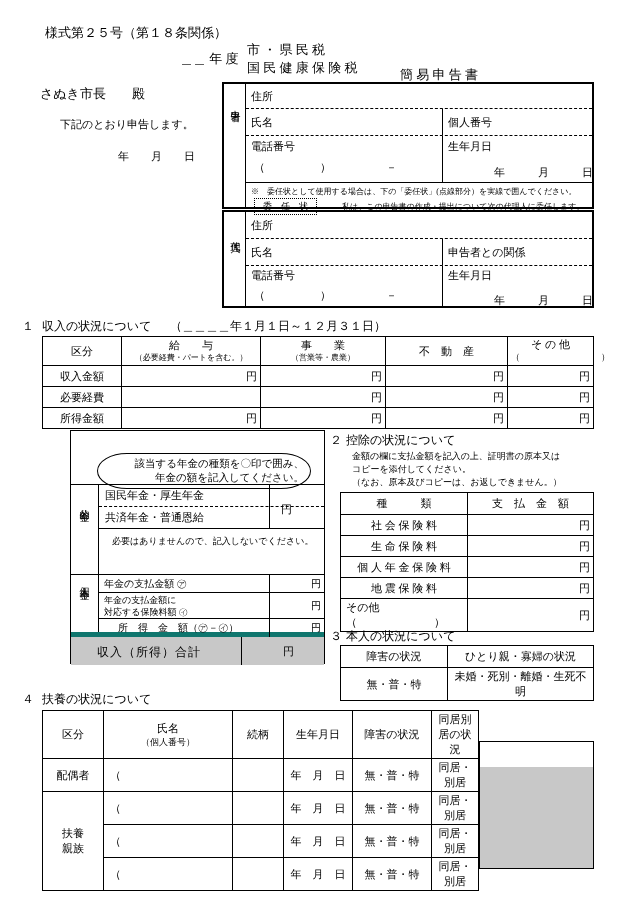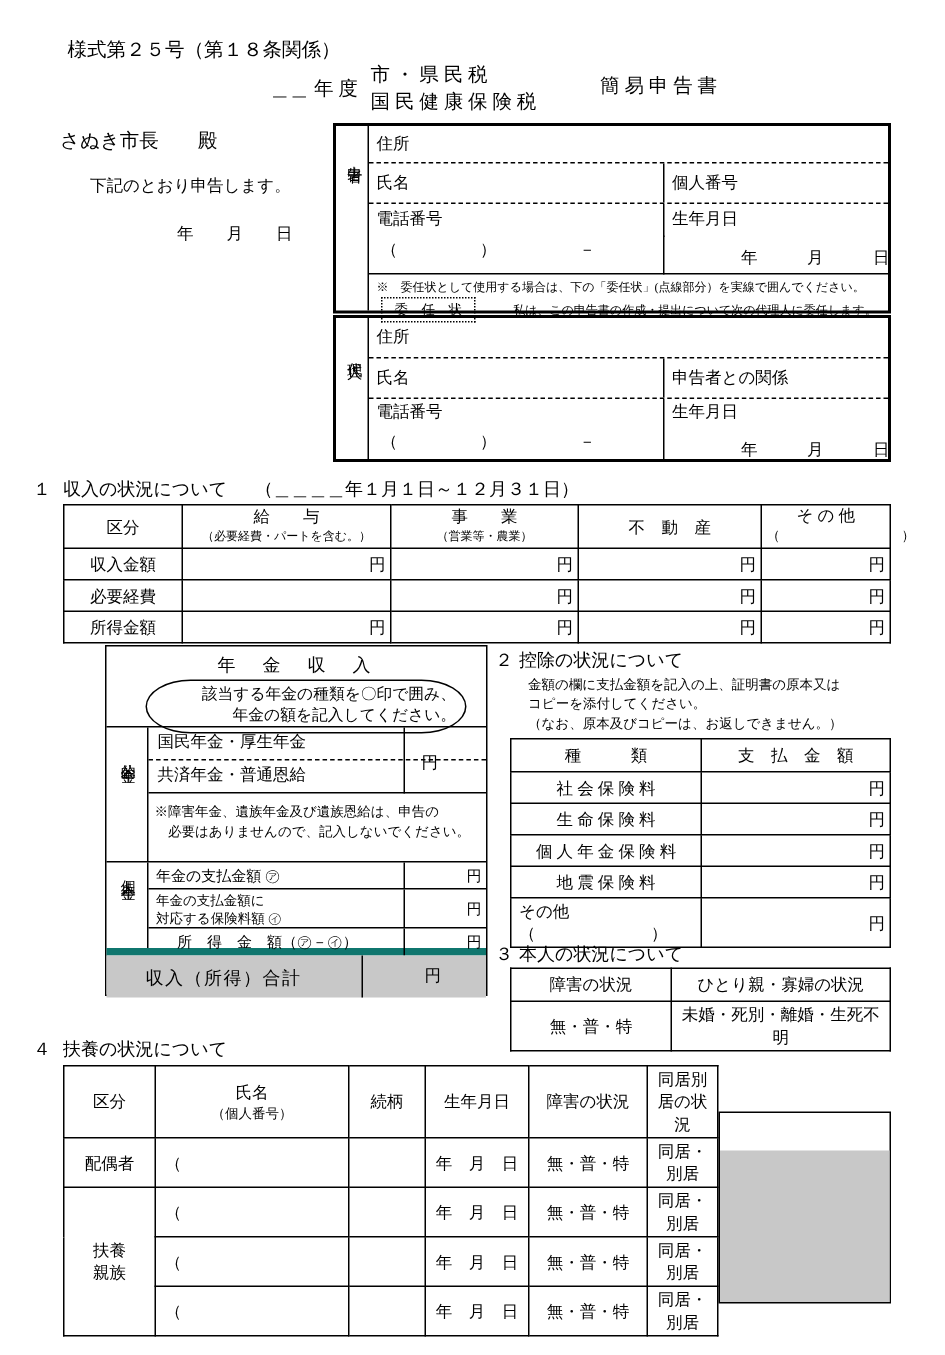--- a/index.html
+++ b/index.html
@@ -71,21 +71,21 @@
 </head>
 <body>
 
 <div id="page">
 
   <div class="abs t13" style="left:45px; top:24px;">様式第２５号（第１８条関係）</div>
 
   <div class="abs t13" style="left:180px; top:50px;">＿＿ 年 度</div>
   <div class="abs t13" style="left:247px; top:41px;">市 ・ 県 民 税</div>
   <div class="abs t13" style="left:247px; top:59px;">国 民 健 康 保 険 税</div>
-  <div class="abs t13" style="left:400px; top:48px;">簡 易 申 告 書</div>
+  <div class="abs t13" style="left:400px; top:66px;">簡 易 申 告 書</div>
 
   <div class="abs t13" style="left:40px; top:85px;">さぬき市長　　殿</div>
   <div class="abs t11 t" style="left:60px; top:118px; font-size:11px;">下記のとおり申告します。</div>
   <div class="abs t" style="left:118px; top:150px;">年　　月　　日</div>
 
   <div class="abs box2" style="left:222px; top:82px; width:372px; height:127px;">
 
     <div class="abs" style="left:0; top:0; width:22px; height:100%; border-right:1px solid #000; box-sizing:border-box;">
       <div class="abs vert t10" style="left:4px; top:18px;">申告者</div>
     </div>
@@ -184,41 +184,39 @@
         <td class="yen">円</td>
         <td class="yen">円</td>
       </tr>
     </tbody>
       </table>
   </div>
 
   <div class="abs box" style="left:70px; top:430px; width:255px; height:234px;">
 
     <div class="abs" style="left:0; top:0; width:100%; height:54px; border-bottom:1px solid #000; box-sizing:border-box;">
-      <div class="abs t12 ctr" style="left:0; top:4px; width:100%; letter-spacing:3px;">年　金　収　入</div>
       <div class="abs bubble" style="left:26px; top:22px; width:200px;text-align:right;">
         <div>該当する年金の種類を〇印で囲み、</div>
         <div>年金の額を記入してください。</div>
       </div>
     </div>
 
     <div class="abs" style="left:0; top:54px; width:100%; height:90px; border-bottom:1px solid #000; box-sizing:border-box;">
       <div class="abs" style="left:0; top:0; width:28px; height:100%; border-right:1px solid #000; box-sizing:border-box;">
         <div class="abs vert t10" style="left:6px; top:16px;">公的年金</div>
       </div>
       <div class="abs" style="left:28px; top:0; right:0; height:22px; border-bottom:1px dashed #000; box-sizing:border-box;">
         <span class="abs t" style="left:6px; top:4px;">国民年金・厚生年金</span>
         <span class="abs" style="left:170px; top:0; width:1px; height:44px; border-left:1px solid #000;"></span>
       </div>
       <div class="abs" style="left:28px; top:22px; right:0; height:22px; border-bottom:1px solid #000; box-sizing:border-box;">
         <span class="abs t" style="left:6px; top:4px;">共済年金・普通恩給</span>
       </div>
       <div class="abs t" style="left:210px; top:18px;">円</div>
       <div class="abs t9" style="left:32px; top:50px; line-height:1.45;">
-        <div>※障害年金、遺族年金及び遺族恩給は、申告の</div>
         <div>　必要はありませんので、記入しないでください。</div>
       </div>
     </div>
 
     <div class="abs" style="left:0; top:144px; width:100%; height:62px; border-bottom:5px solid #0f766e; box-sizing:border-box;">
       <div class="abs" style="left:0; top:0; width:28px; height:100%; border-right:1px solid #000; box-sizing:border-box;">
         <div class="abs vert t10" style="left:6px; top:4px;">個人年金</div>
       </div>
       <div class="abs" style="left:28px; top:0; right:0; height:18px; border-bottom:1px solid #000; box-sizing:border-box;">
         <span class="abs t10" style="left:5px; top:2px;">年金の支払金額 ㋐</span>

